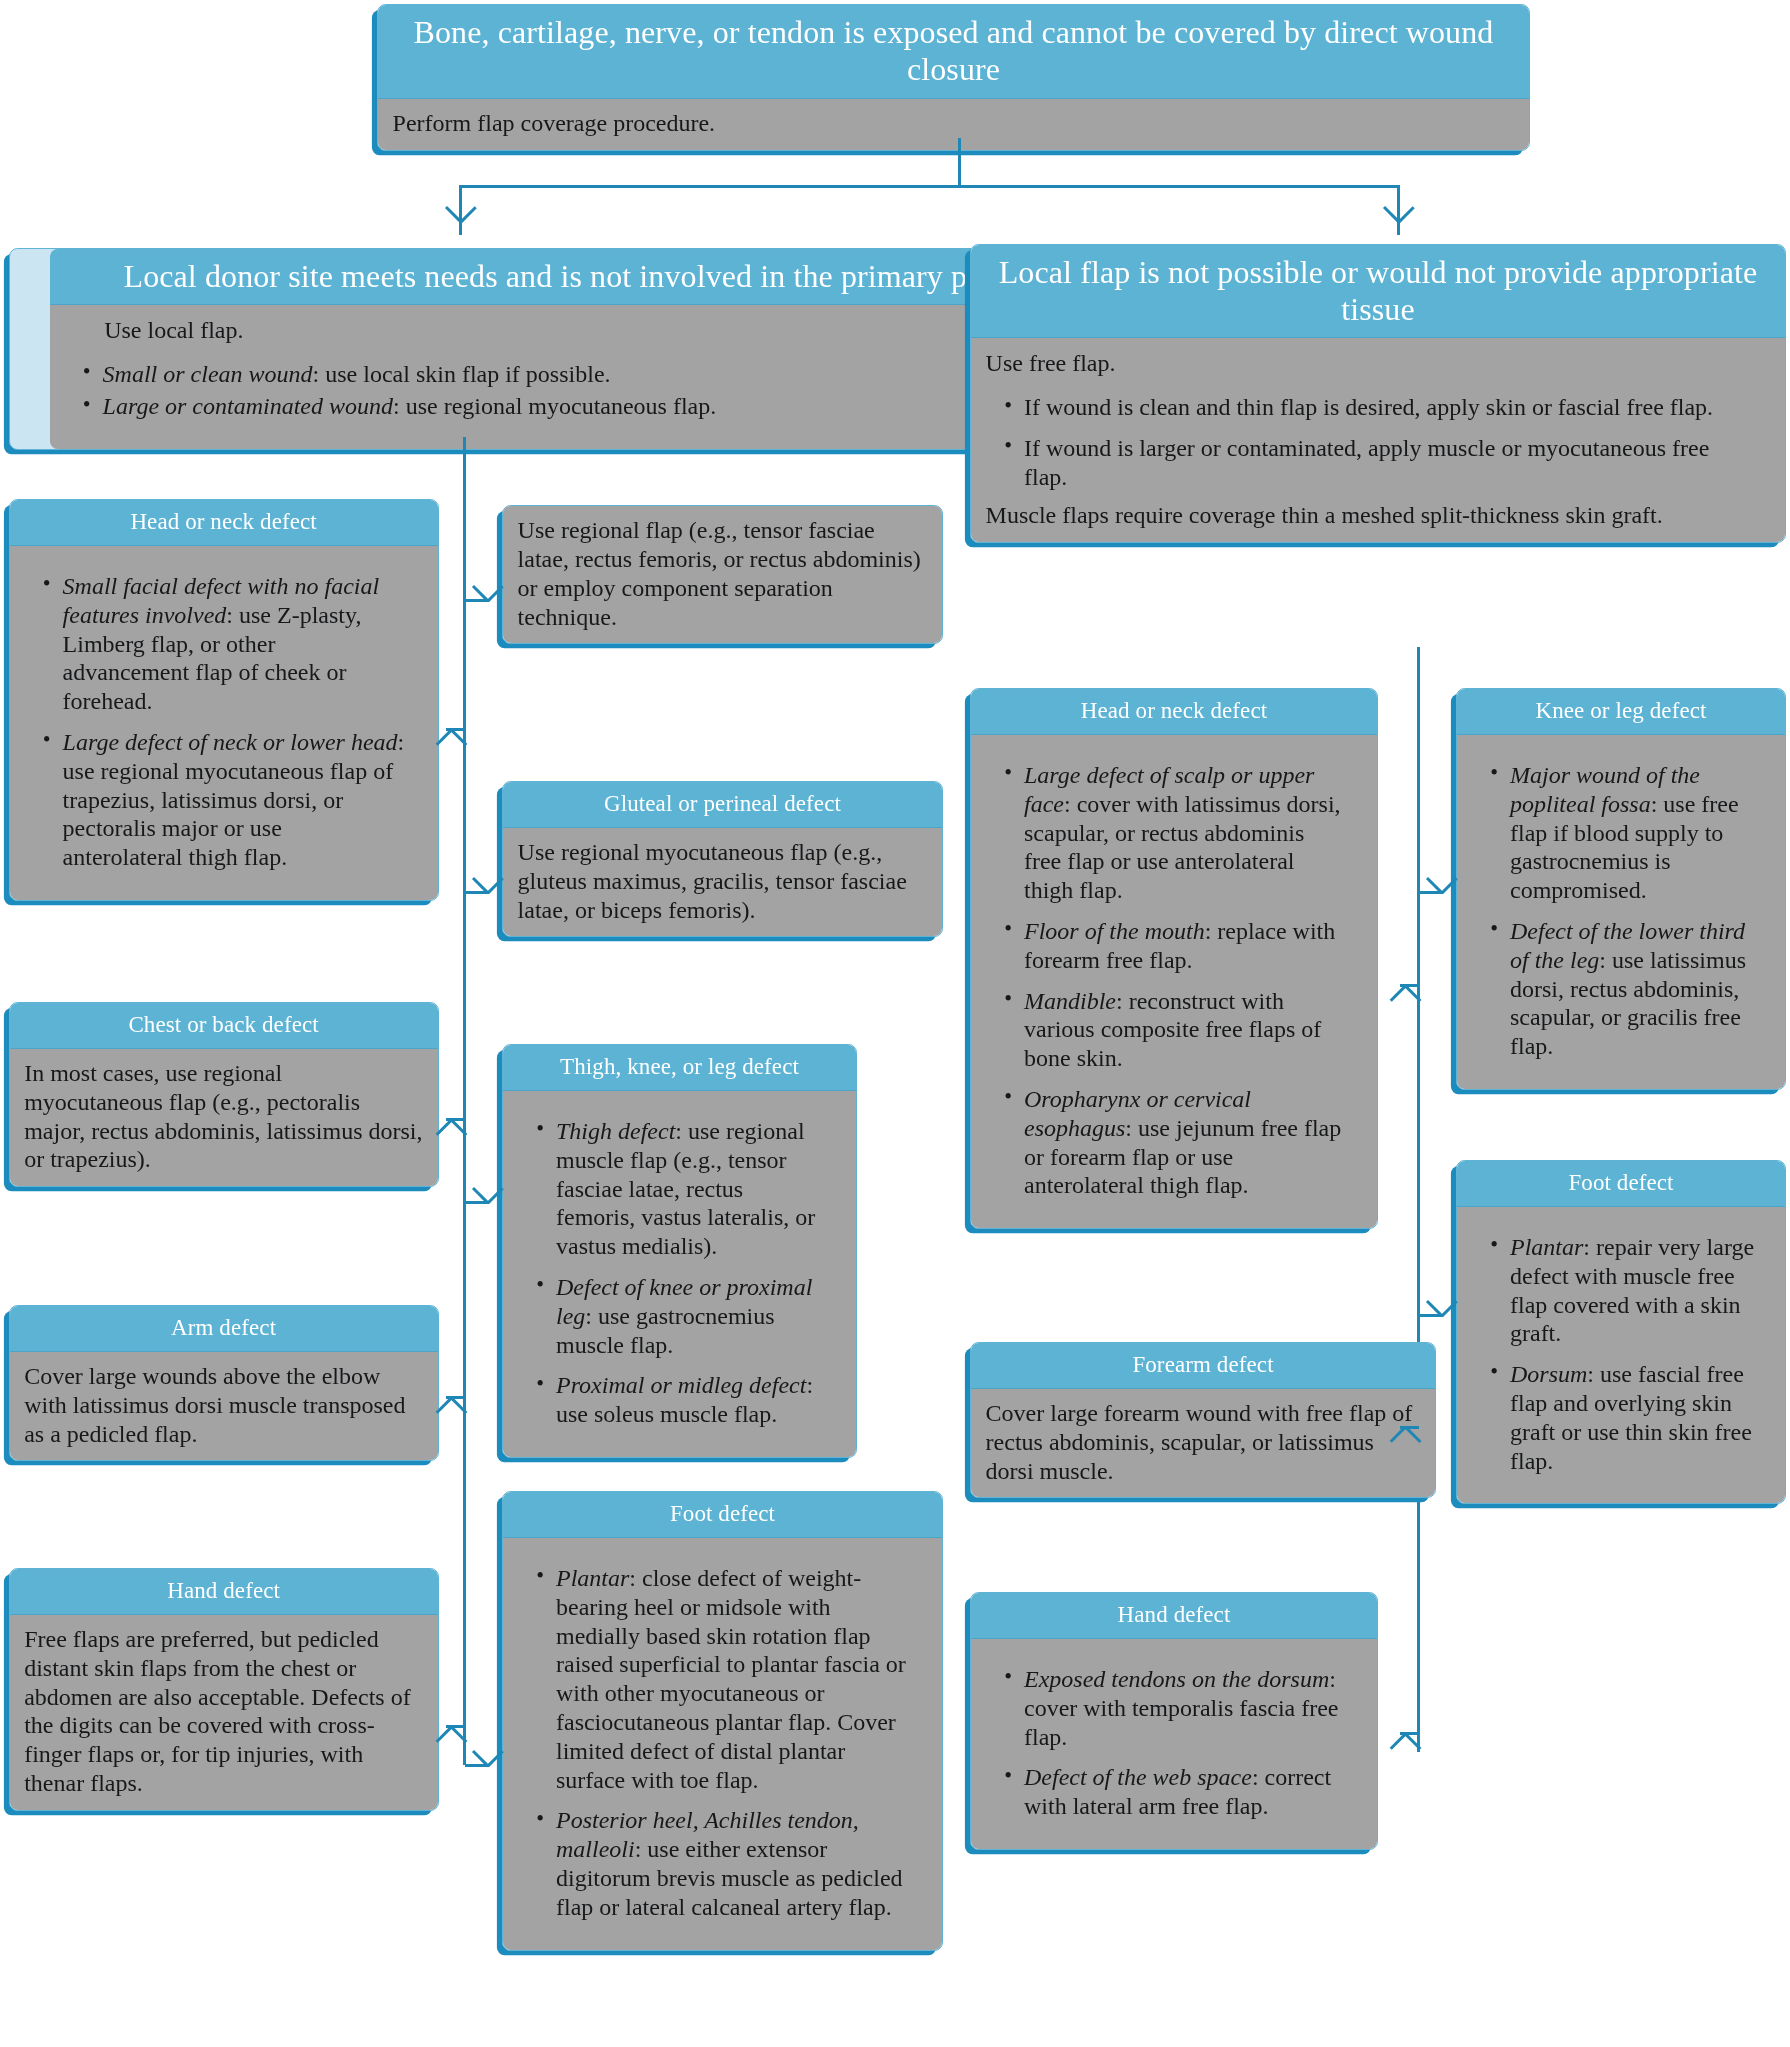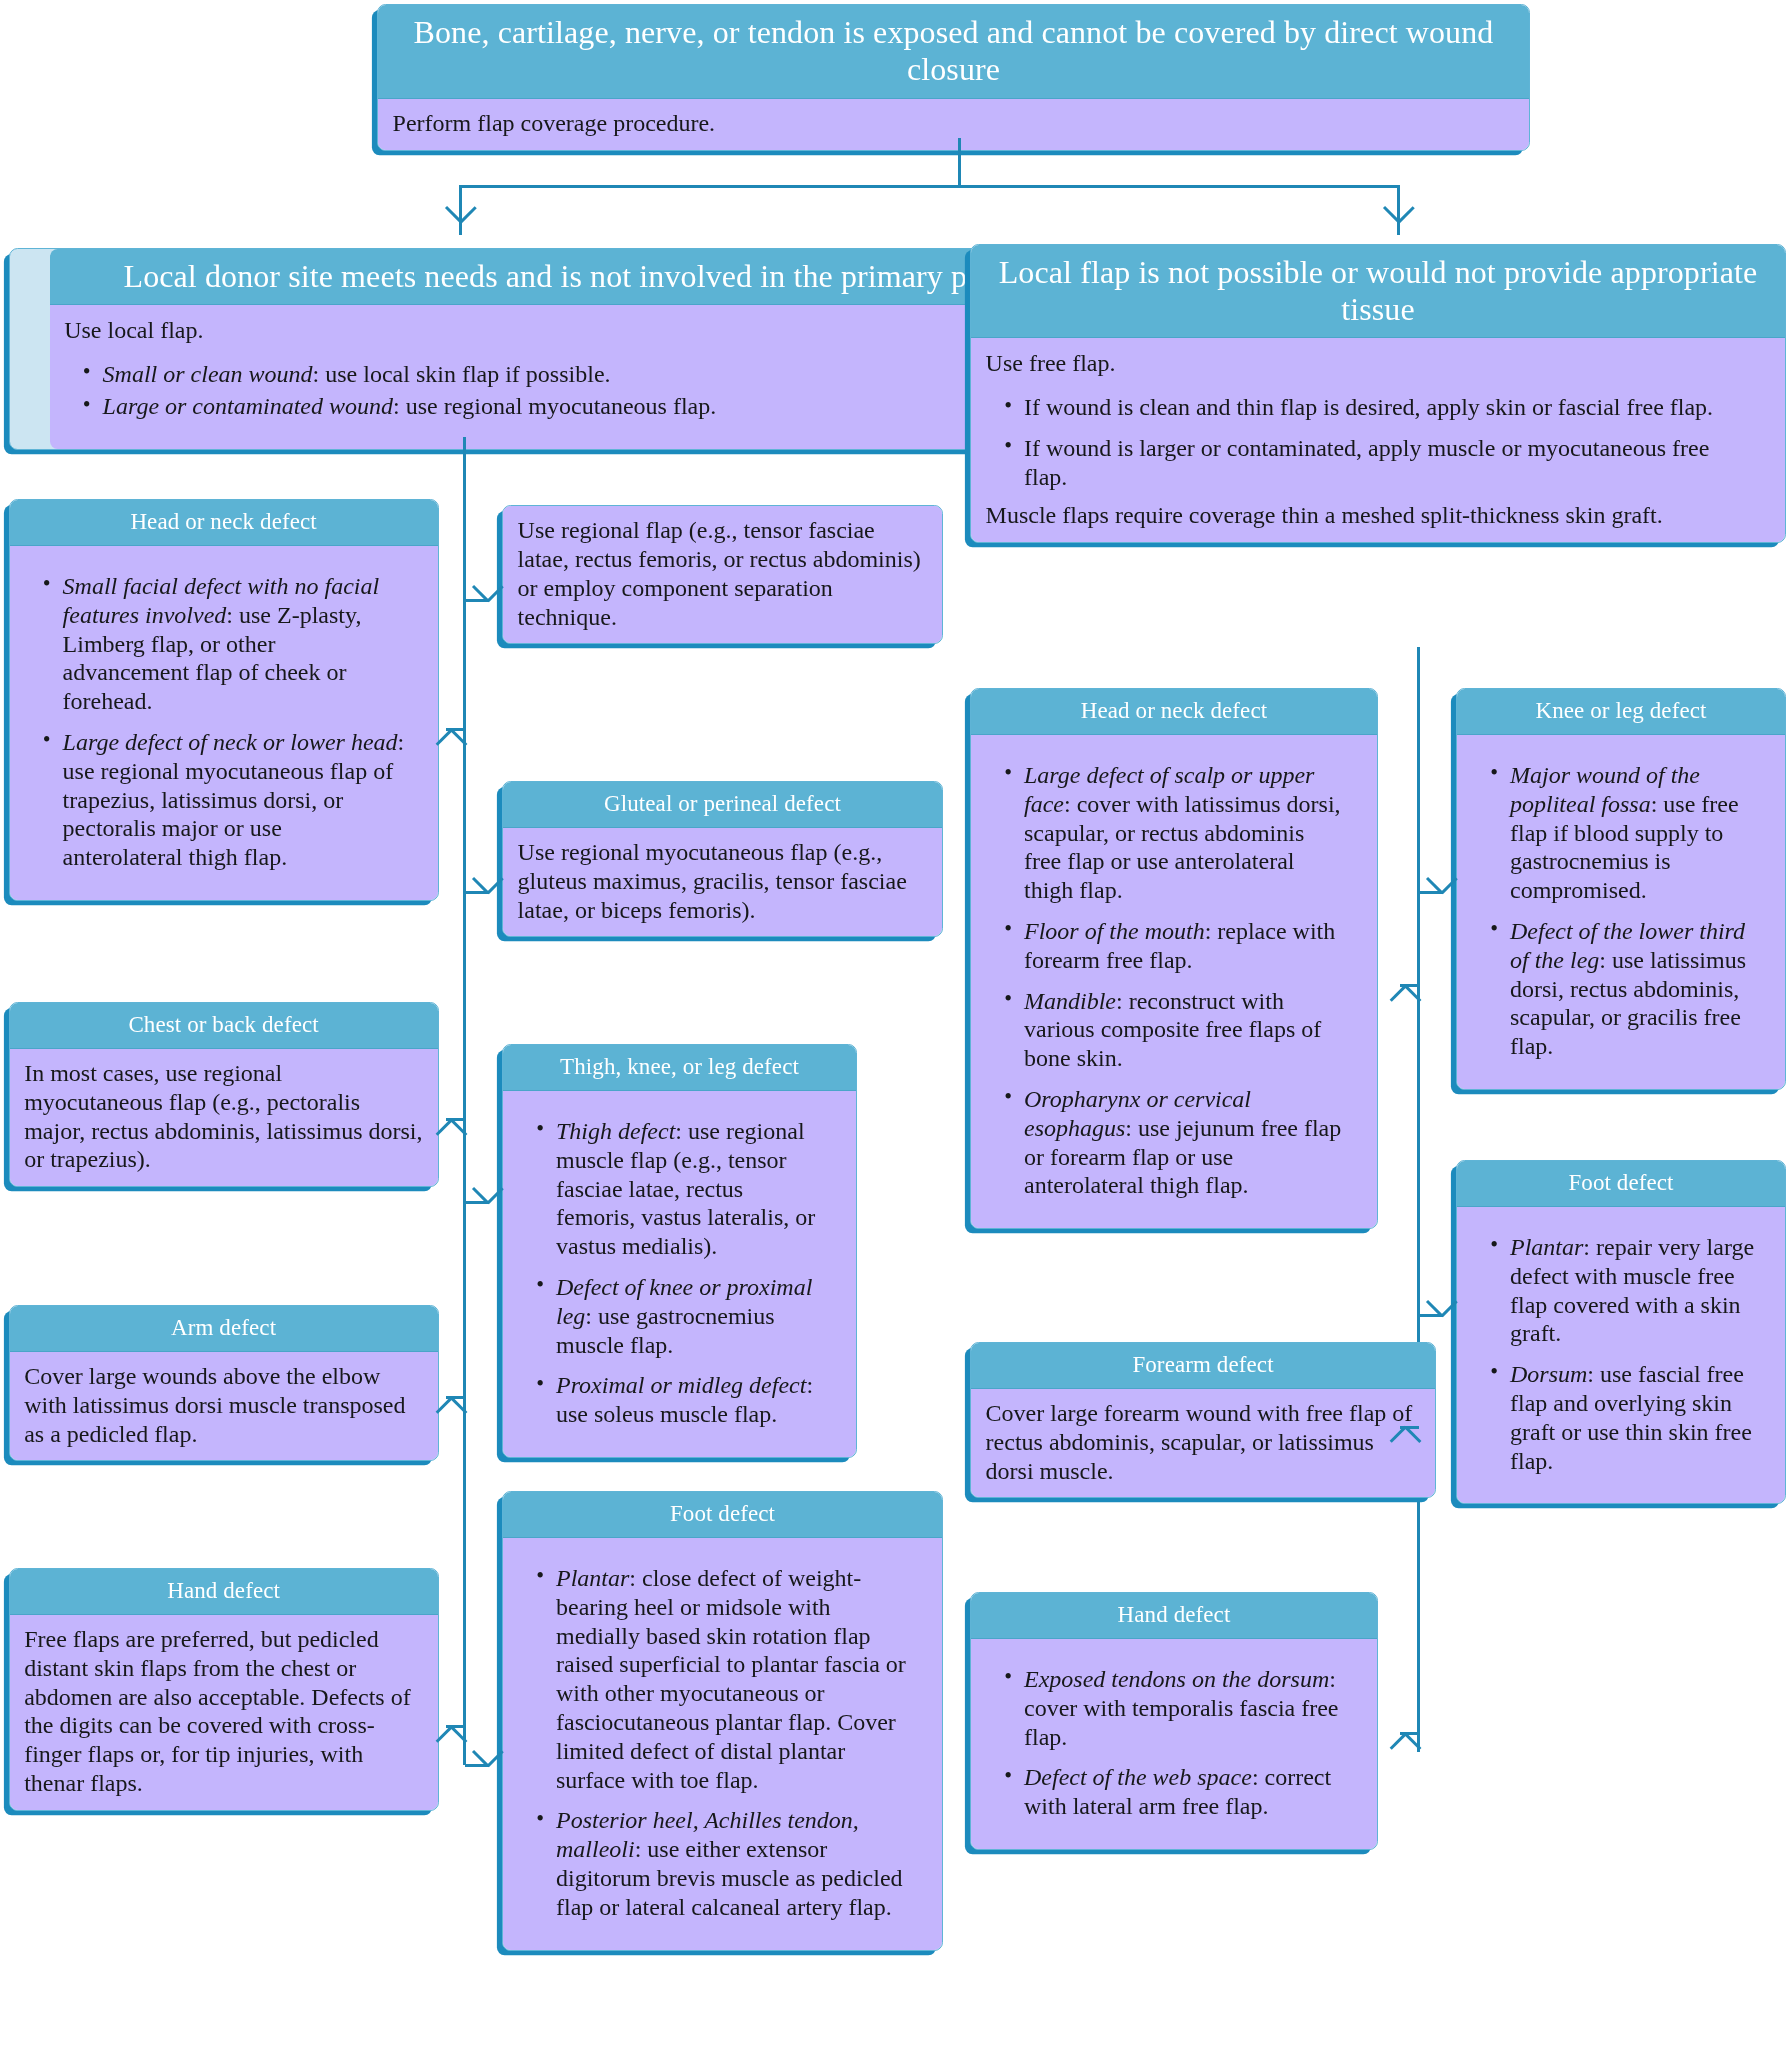--- a/index.html
+++ b/index.html
@@ -29,21 +29,21 @@
     font-size: 23px;
     line-height: 1.16;
     padding: 8.6px 12px 9.5px 12px;
     border-bottom: 0.9px solid #4aa5c9;
     letter-spacing: 0.1px;
     border-top-left-radius: 7.7px;
     border-top-right-radius: 7.7px;
   }
   .box-hdr.wide { font-size: 32px; }
   .box-body {
-    background: #c4b5fd;
+    background: #a3a3a3;
     padding: 10.3px 14.6px 12px 14.6px;
     font-size: 24px;
     line-height: 1.20;
     color: #17181a;
     border-radius: 0 0 7.7px 7.7px;
   }
   .box-body p { margin: 0 0 7.7px 0; }
   .box-body p:last-child { margin-bottom: 0; }
 
   ul.bl { margin: 16px; padding: 0; list-style: none; }
@@ -110,21 +110,21 @@
     </div>
   <div class="ln vl" style="left:1397px; top:185px; width:3.4px; height:50px;"></div>
   <div class="ah down" style="left:1397px; top:222px;">
       <i></i>
       <i></i>
     </div>
 
   <div class="box" style="left:8.6px; top:248px; width:1114px;padding-left:40px;">
     <div class="box-hdr wide">Local donor site meets needs and is not involved in the primary process</div>
     <div class="box-body">
-      <p style="margin-bottom:8.6px;">Use local flap.</p>
+      <p style="margin-bottom:8.6px;margin-left:40px;">Use local flap.</p>
       <ul class="bl tight">
         <li><em>Small or clean wound</em><span>: use local skin flap if possible.</span></li>
         <li><em>Large or contaminated wound</em><span>: use regional myocutaneous flap.</span></li>
       </ul>
     </div>
   </div>
 
   <div class="ln vl" style="left:463px; top:437px; width:3.4px; height:1328px;"></div>
 
   <div class="box" style="left:8.6px; top:499px; width:430px;">

